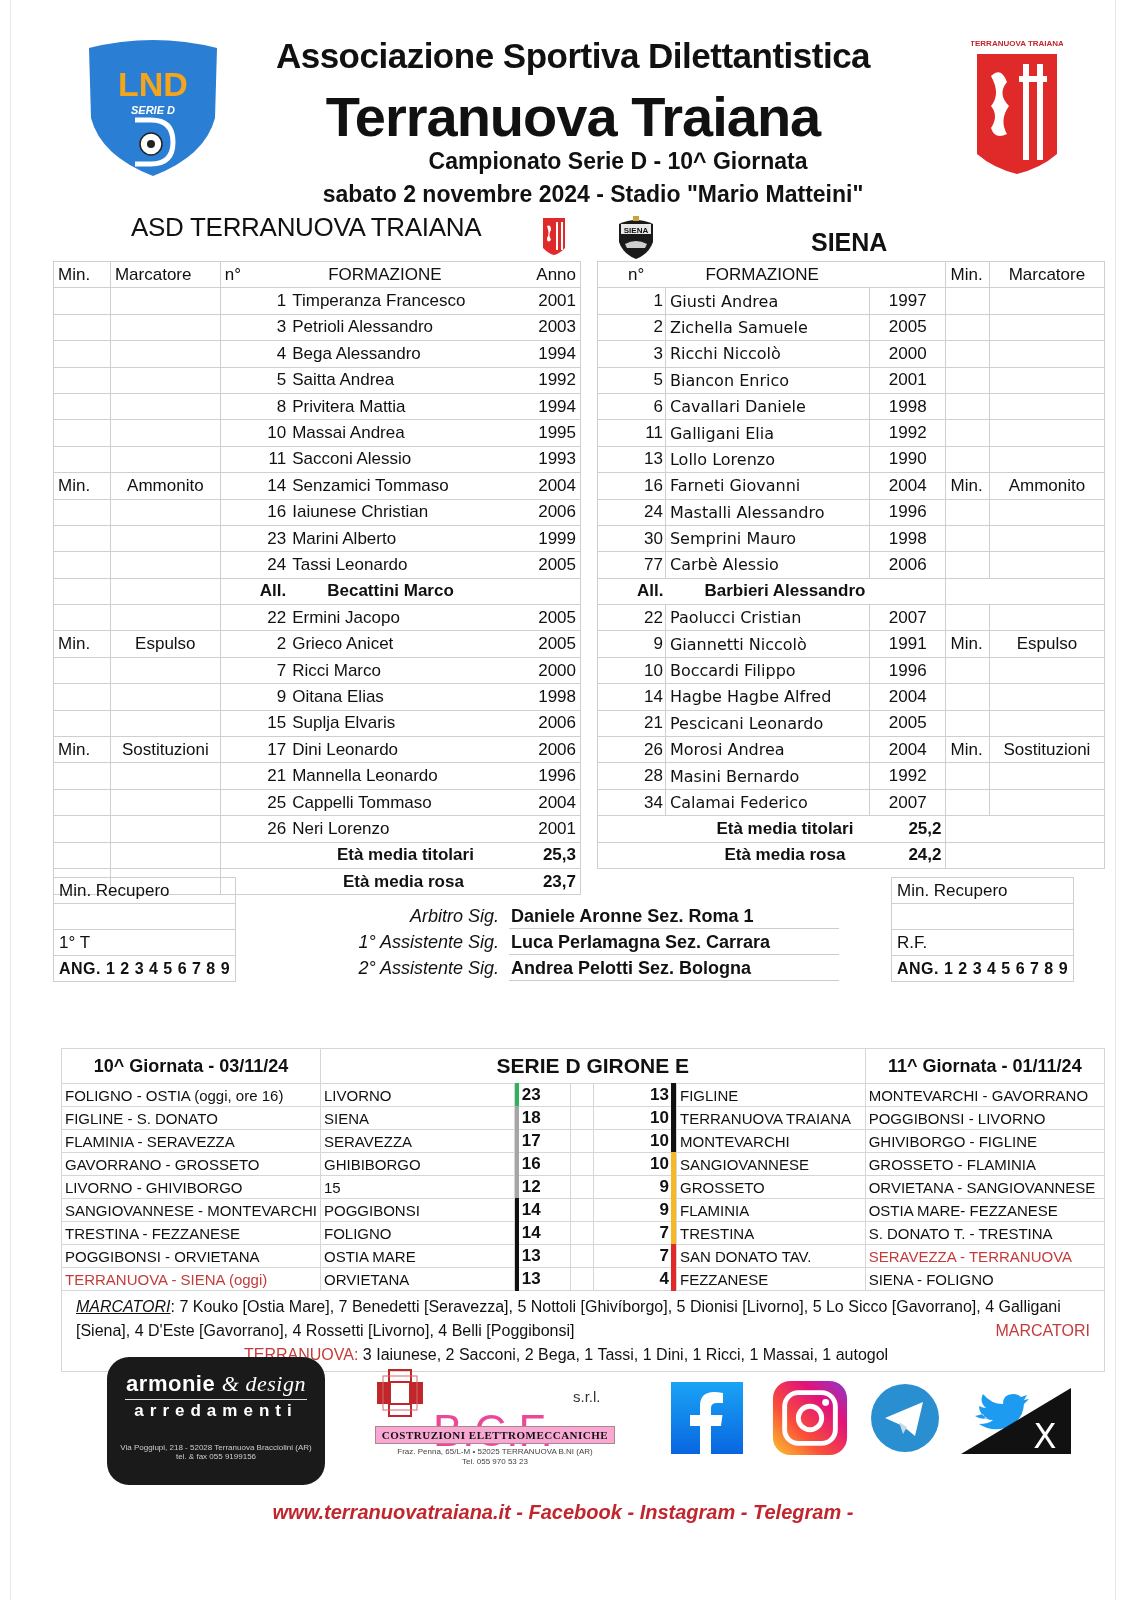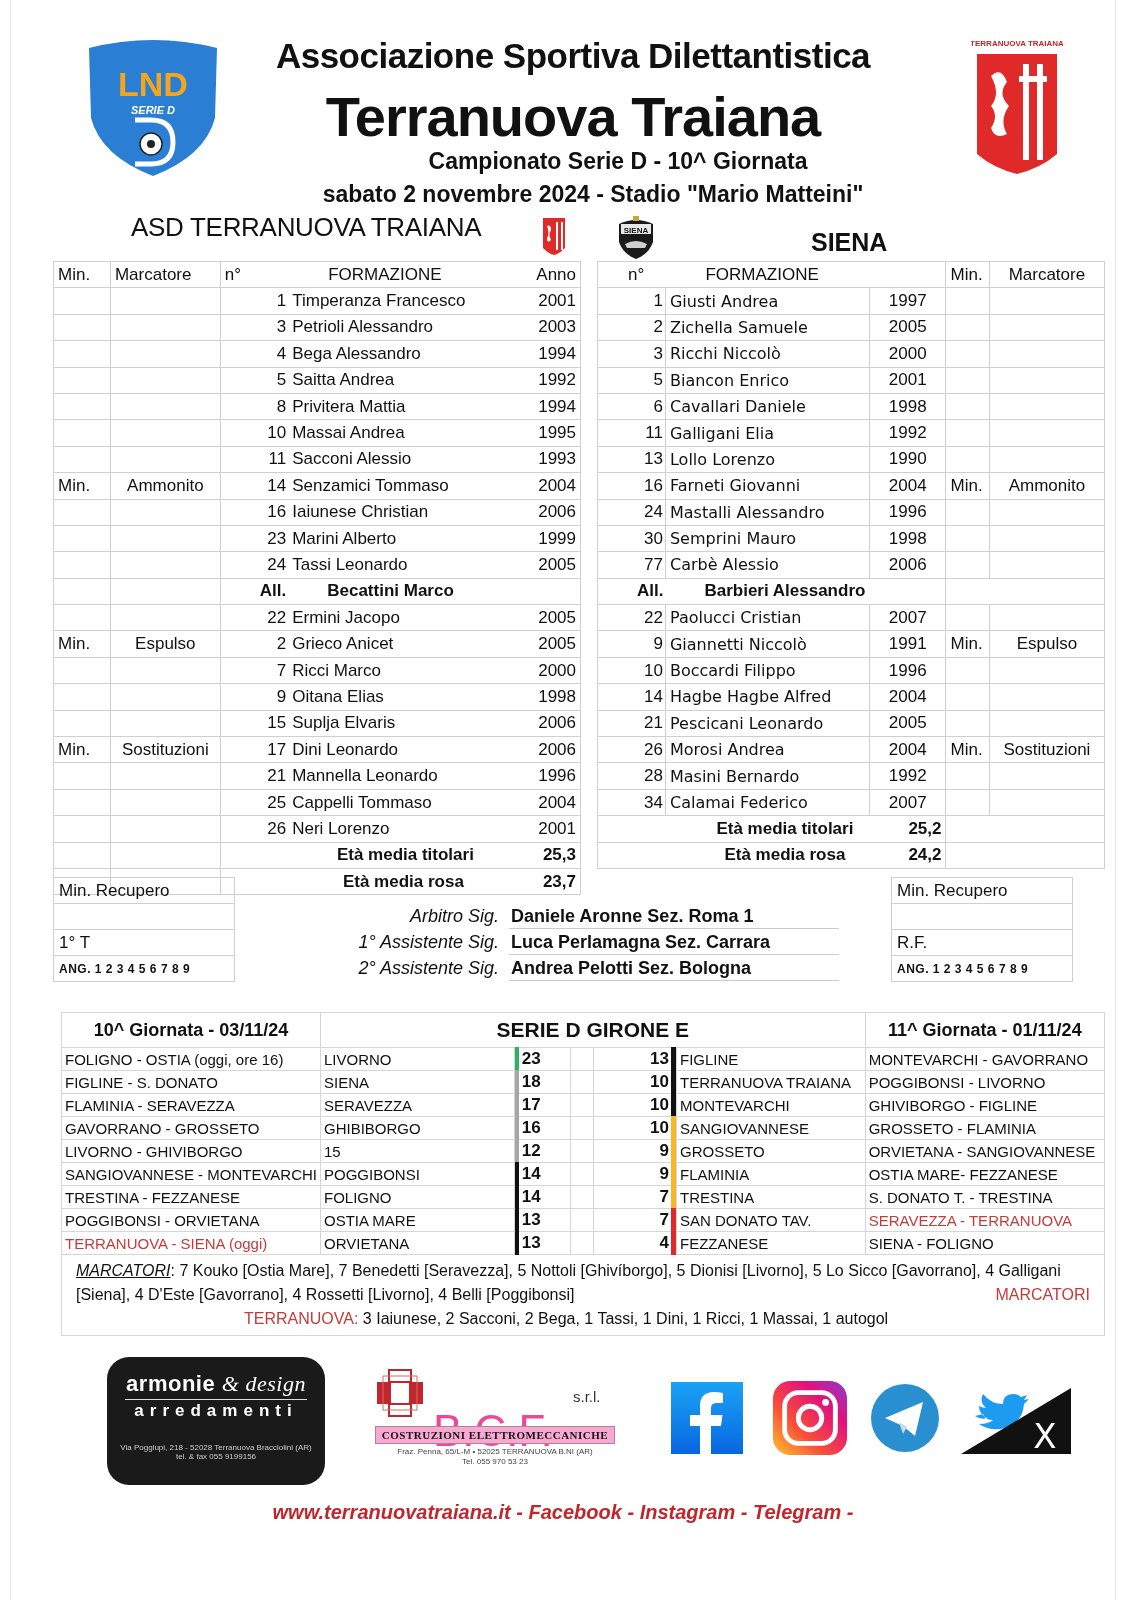--- a/index.html
+++ b/index.html
@@ -27,29 +27,29 @@
   .lineup td.yr { text-align: right; }
   .lineup .bold { font-weight: bold; padding-left: 39px; }
   .lineup td.nob-r { border-right: none; }
   .lineup td.nob-l { border-left: none; }
   .home { left: 42px; top: 261px; width: 528px; }
   .away { left: 586px; top: 261px; width: 508px; }
   .away td.pname { font-family: "DejaVu Sans", sans-serif; font-size: 16px; }
 
   .side-box { position: absolute; font-size: 17px; }
   .side-box td { border: 1px solid #cfcfcf; height: 26px; padding: 0 5px; white-space: nowrap; }
-  .ang { font-weight: bold; font-size: 12px; letter-spacing: 0.5px; margin-top: 7px; }
+  .ang { font-weight: bold; font-size: 16px; letter-spacing: 0.5px; margin-top: 7px; }
 
   .officials { position: absolute; left: 240px; top: 903px; width: 600px; font-size: 18px; }
   .off-row { display: flex; height: 26px; align-items: center; }
   .off-label { width: 258px; text-align: right; font-style: italic; padding-right: 10px; }
   .off-name { font-weight: bold; border-bottom: 1px solid #ccc; width: 330px; padding-left: 2px; height: 26px; line-height: 26px; }
 
   
-  .stand { position: absolute; left: 50px; top: 1012px; width: 1044px; }
+  .stand { position: absolute; left: 50px; top: 1048px; width: 1044px; }
   .stand table { width: 1044px; font-size: 15px; }
   .stand td { border: 1px solid #d6d6d6; height: 23px; padding: 0 3px; white-space: nowrap; }
   .stand .hdr td { height: 35px; font-weight: bold; font-size: 18px; }
   .stand .hdr td.center { text-align: center; font-size: 21px; }
   .pts { font-weight: bold; font-size: 17px; position: relative; }
   .pts-l { padding-left: 7px !important; }
   .pts-r { text-align: right; padding-right: 7px !important; }
   .bar-l { position: absolute; left: 0; top: -1px; bottom: -1px; width: 4px; }
   .bar-r { position: absolute; right: 0; top: -1px; bottom: -1px; width: 5px; }
   .red { color: #c43b3b; }

